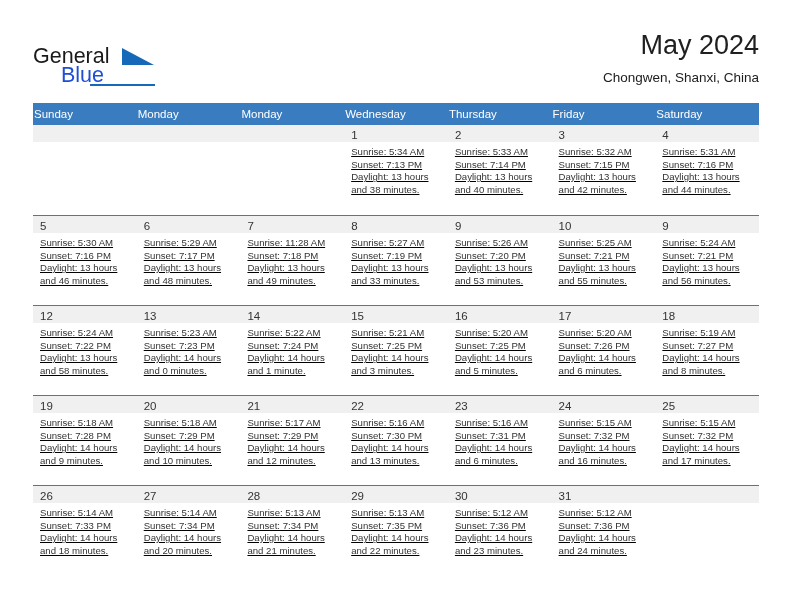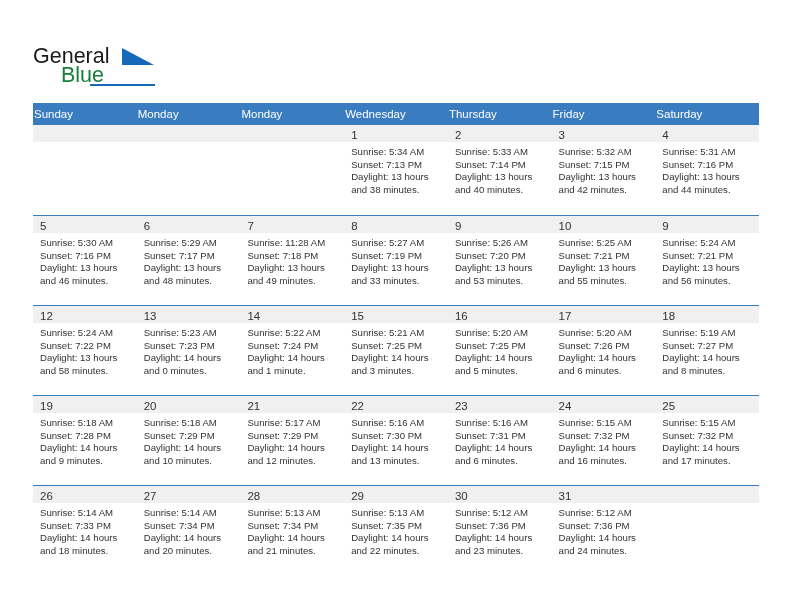--- a/index.html
+++ b/index.html
@@ -42,21 +42,21 @@
     font-size: 21.5px;
     color: #1a1a1a;
     letter-spacing: 0px;
     font-family: "Liberation Sans", sans-serif;
   }
   .brand-blue {
     position: absolute;
     left: 28px;
     top: 19px;
     font-size: 21.5px;
-    color: #15803d;
+    color: #1d4ed8;
     font-family: "Liberation Sans", sans-serif;
   }
   .brand-tri {
     position: absolute;
     left: 89px;
     top: 4px;
     width: 0;
     height: 0;
     border-left: 32px solid #1668b8;
     border-top: 17px solid transparent;
@@ -140,20 +140,21 @@
     font-size: 11.5px;
     line-height: 17px;
     color: #333333;
     font-family: "Liberation Sans", sans-serif;
   }
   .daycell.empty .daynum-band {
     background: #f0f0f0;
   }
   .details {
     padding: 4px 6px 0 7px;
+    text-decoration: underline;
   }
   .details div {
     font-size: 9.6px;
     line-height: 12.6px;
     color: #333333;
     white-space: nowrap;
     font-family: "Liberation Sans", sans-serif;
   }
 </style>
 </head>
@@ -163,20 +164,24 @@
 
   <div class="top">
 
     <div class="brand">
       <span class="brand-general">General</span>
       <span class="brand-tri"></span>
       <span class="brand-blue">Blue</span>
       <span class="brand-underline"></span>
     </div>
 
+    <div class="title-block">
+      <div class="cal-title">May 2024</div>
+      <div class="cal-subtitle">Chongwen, Shanxi, China</div>
+    </div>
 
   </div>
 
   <div class="calendar">
     <div class="weekdays">
       <div class="weekday">Sunday</div>
       <div class="weekday">Monday</div>
       <div class="weekday">Monday</div>
       <div class="weekday">Wednesday</div>
       <div class="weekday">Thursday</div>

